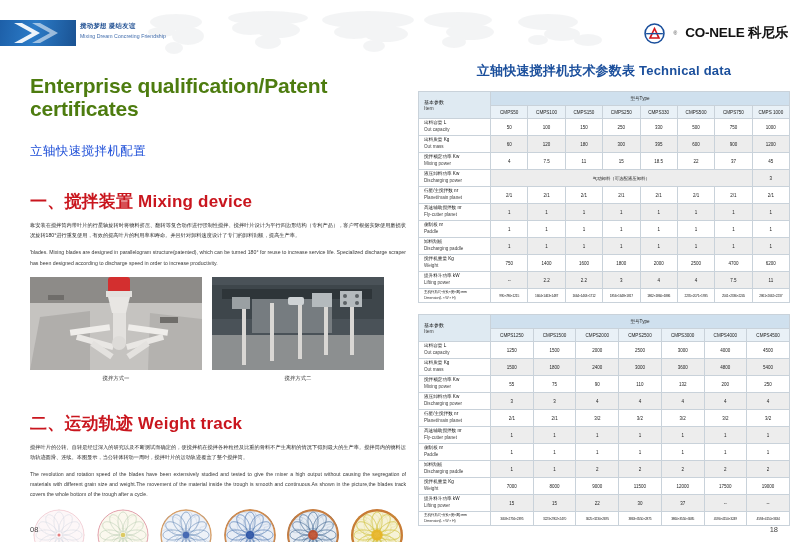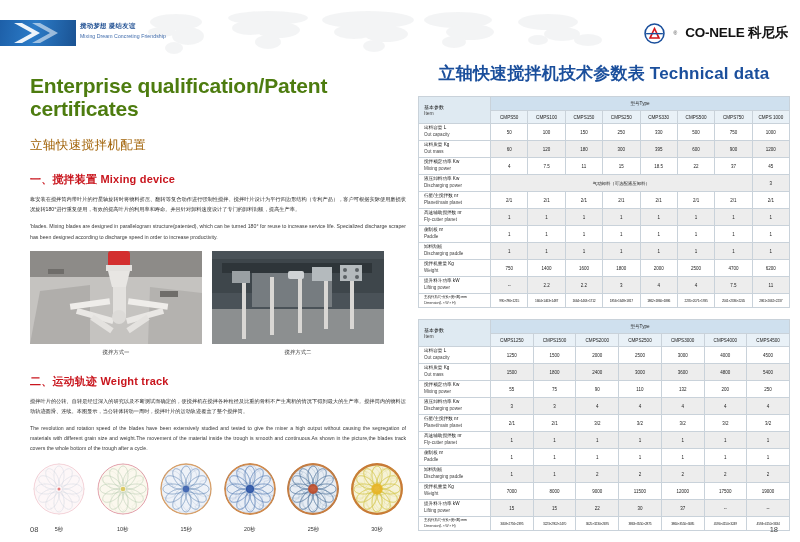--- a/index.html
+++ b/index.html
@@ -26,42 +26,42 @@
   .logo-right { position: absolute; top: 20px; right: 12px; height: 26px; display: flex; align-items: center; gap: 8px; }
   .logo-right .emblem { width: 21px; height: 21px; position: relative; }
   .logo-right .rtext { font-size: 13.5px; font-weight: bold; color: #111; letter-spacing: -.2px; white-space: nowrap; }
   .logo-right .rtext .cn { color: #111; }
   .logo-right .reg { font-size: 5px; vertical-align: super; color:#444; }
 
   
   .left-col { position: absolute; left: 30px; top: 74px; width: 376px; }
 
   .h1-red { color: #4d7c0f; font-size: 21px; font-weight: bold; letter-spacing: -.2px; line-height: 1.1; }
-  .h1-sub { color: #a16207; font-size: 12.5px; margin-top: 17px; letter-spacing: .4px; }
-
-  .h2 { color: #c9161e; font-size: 11px; font-weight: bold; margin-top: 18px; letter-spacing: .2px; }
+  .h1-sub { color: #1d4ed8; font-size: 12.5px; margin-top: 23px; letter-spacing: .4px; }
+
+  .h2 { color: #c9161e; font-size: 17px; font-weight: bold; margin-top: 30px; letter-spacing: .2px; }
 
   .para { margin-top: 7px; font-size: 5.2px; line-height: 1.95; color: #2b2b2b; text-align: justify; }
   .para.en { color: #3a3a3a; }
 
   
   .photos { margin-top: 9px; display: flex; gap: 10px; }
   .photo { width: 172px; height: 93px; position: relative; overflow: hidden; border: 0; }
   .cap-row { display: flex; gap: 10px; margin-top: 5px; }
   .cap { width: 172px; text-align: center; font-size: 5.4px; color: #333; }
 
   
   .tracks { margin-top: 10px; display: flex; justify-content: space-between; }
   .track { width: 58px; text-align: center; }
   .track .disc { width: 52px; height: 52px; margin: 0 auto; border-radius: 50%; position: relative; }
   .track .tlabel { margin-top: 7px; font-size: 5.4px; color: #333; }
 
   
   .right-col { position: absolute; left: 418px; top: 62px; width: 372px; }
-  .table-title { text-align: center; font-size: 17px; font-weight: bold; color: #1b4f9c; letter-spacing: .2px; }
+  .table-title { text-align: center; font-size: 13px; font-weight: bold; color: #1b4f9c; letter-spacing: .2px; }
 
   table.spec { width: 372px; border-collapse: collapse; table-layout: fixed; margin-top: 11px; }
   table.spec td, table.spec th { border: 1px solid #c9d2da; text-align: center; vertical-align: middle;
      font-size: 4.5px; color: #222; padding: 0; height: 17px; }
   table.spec .item-head { background: #dfeaf2; text-align: left; padding-left: 5px; width: 72px; }
   table.spec .typehead { background: #cfe0ee; font-size: 4.6px; height: 14px; }
   table.spec .modelhead { background: #e9f1f7; font-size: 4.6px; height: 13px; }
   table.spec .rowlabel { background: #ffffff; text-align: left; padding-left: 5px; line-height: 1.5; }
   table.spec .rowlabel .cn { display:block; font-size: 4.6px; color:#111; }
   table.spec .rowlabel .en { display:block; font-size: 4.6px; color:#444; }

